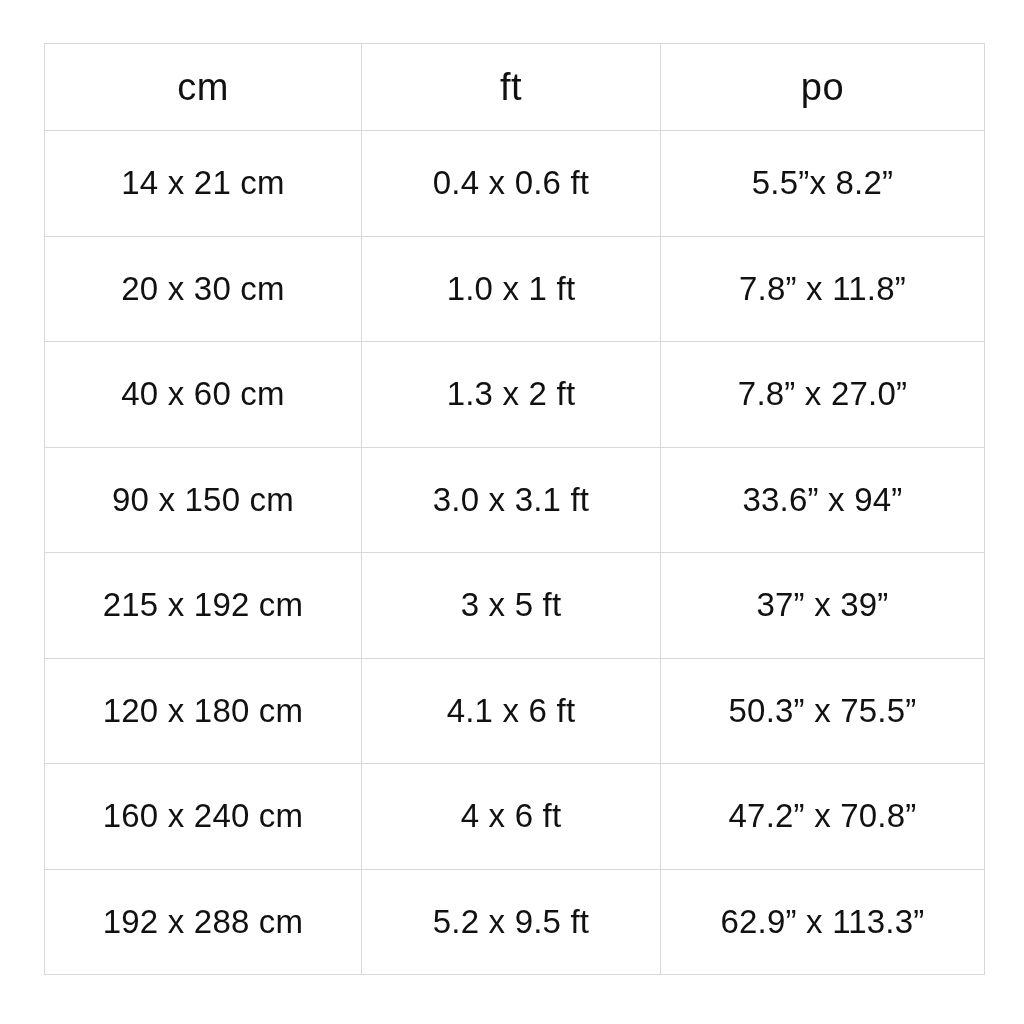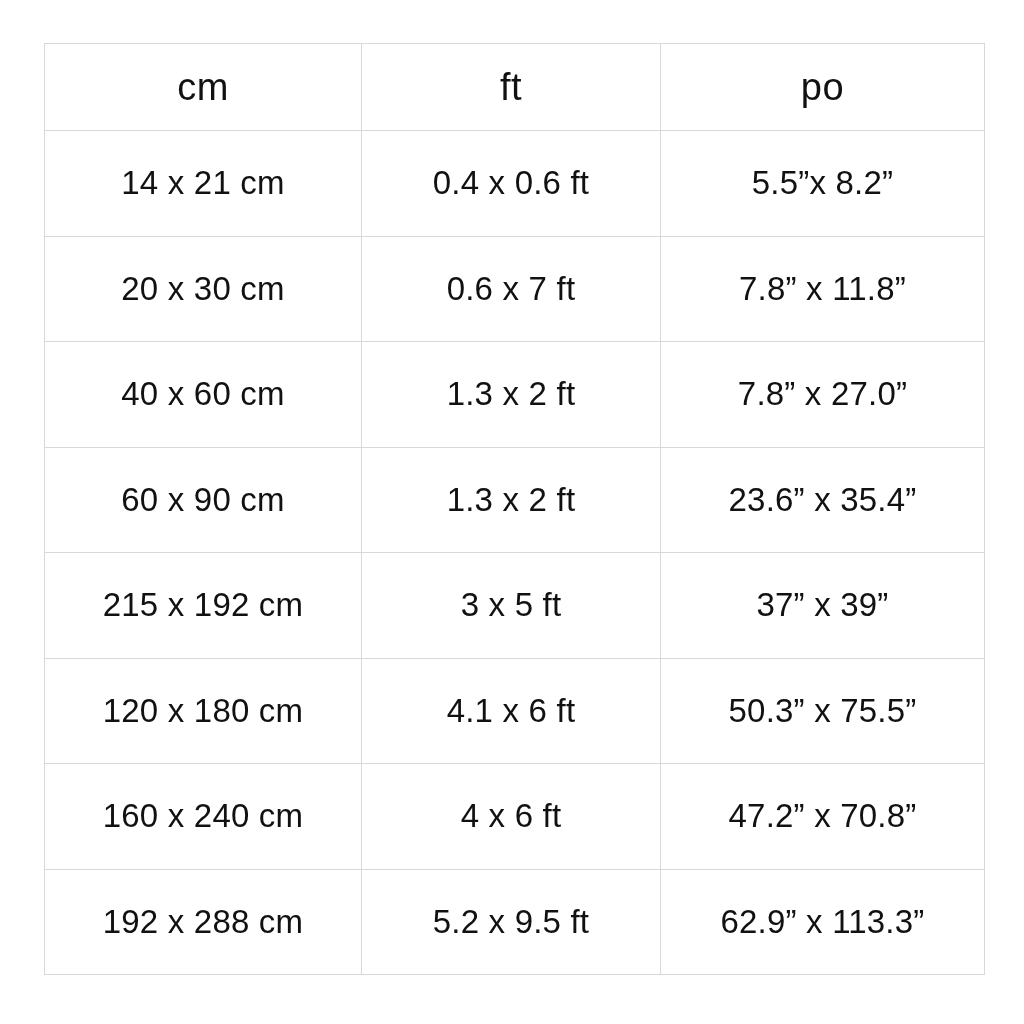--- a/index.html
+++ b/index.html
@@ -82,32 +82,32 @@
         </tr>
       </thead>
       <tbody>
         <tr>
           <td>14 x 21 cm</td>
           <td>0.4 x 0.6 ft</td>
           <td>5.5”x 8.2”</td>
         </tr>
         <tr>
           <td>20 x 30 cm</td>
-          <td>0.6 x 7 ft</td>
+          <td>1.0 x 1 ft</td>
           <td>7.8” x 11.8”</td>
         </tr>
         <tr>
           <td>40 x 60 cm</td>
           <td>1.3 x 2 ft</td>
           <td>7.8” x 27.0”</td>
         </tr>
         <tr>
-          <td>60 x 90 cm</td>
-          <td>1.3 x 2 ft</td>
-          <td>23.6” x 35.4”</td>
+          <td>90 x 150 cm</td>
+          <td>3.0 x 3.1 ft</td>
+          <td>33.6” x 94”</td>
         </tr>
         <tr>
           <td>215 x 192 cm</td>
           <td>3 x 5 ft</td>
           <td>37” x 39”</td>
         </tr>
         <tr>
           <td>120 x 180 cm</td>
           <td>4.1 x 6 ft</td>
           <td>50.3” x 75.5”</td>

